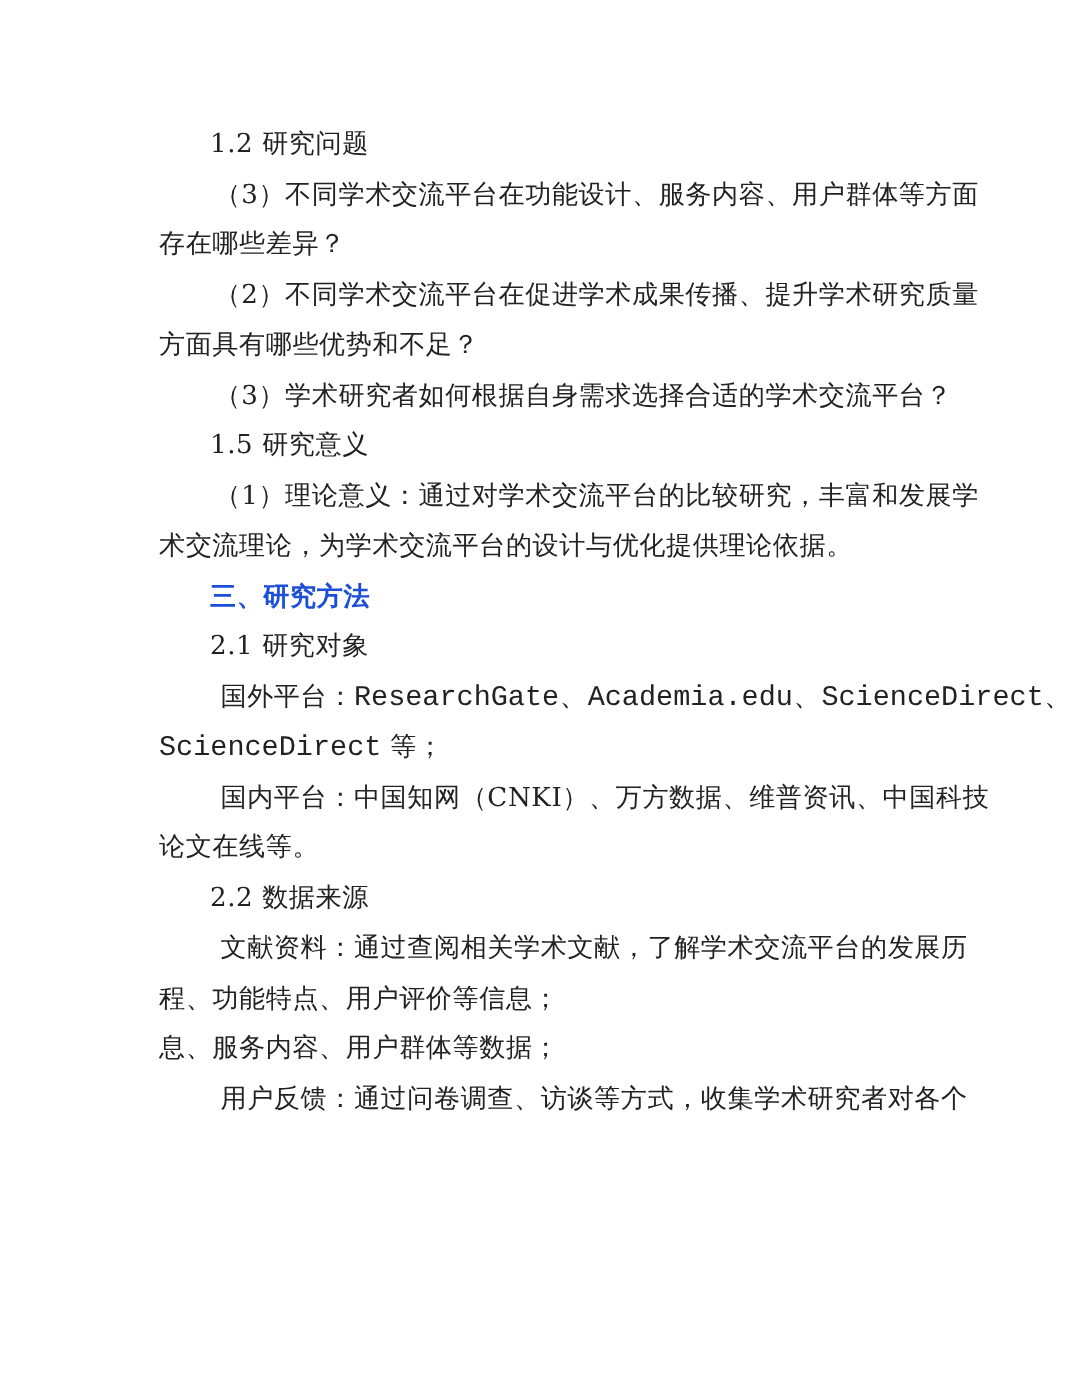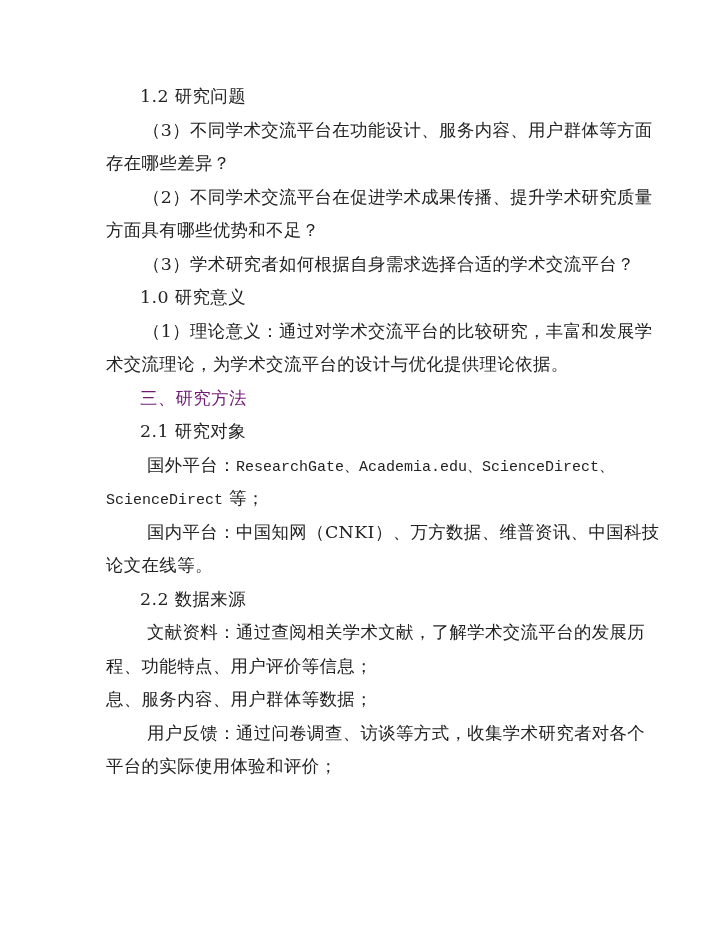--- a/index.html
+++ b/index.html
@@ -32,49 +32,48 @@
     .line {
       height: 33.5px;
       line-height: 33.5px;
       font-size: 17.4px;
       white-space: nowrap;
       letter-spacing: 0.4px;
     }
     .indent-h { padding-left: 34px; }
     .indent-p { padding-left: 37px; }
     .indent-p2 { padding-left: 41px; }
-    .bold { font-weight: normal; color: #701a75; }
-    .latin { font-family: "Liberation Mono", "DejaVu Sans Mono", monospace; font-size: 15px; letter-spacing: 0; }
+    .bold { font-weight: bold; color: #1d4ed8; }
+    .latin { font-family: "Liberation Mono", "DejaVu Sans Mono", monospace; font-size: 19px; letter-spacing: 0; }
   </style>
 </head>
 <body>
 
 <div class="page">
   <div class="content">
 
     <div class="line indent-h">1.2 研究问题</div>
     <div class="line indent-p">（3）不同学术交流平台在功能设计、服务内容、用户群体等方面</div>
     <div class="line">存在哪些差异？</div>
     <div class="line indent-p">（2）不同学术交流平台在促进学术成果传播、提升学术研究质量</div>
     <div class="line">方面具有哪些优势和不足？</div>
     <div class="line indent-p">（3）学术研究者如何根据自身需求选择合适的学术交流平台？</div>
 
-    <div class="line indent-h">1.0 研究意义</div>
+    <div class="line indent-h">1.5 研究意义</div>
     <div class="line indent-p">（1）理论意义：通过对学术交流平台的比较研究，丰富和发展学</div>
     <div class="line">术交流理论，为学术交流平台的设计与优化提供理论依据。</div>
 
     <div class="line indent-h bold">三、研究方法</div>
 
     <div class="line indent-h">2.1 研究对象</div>
     <div class="line indent-p2"><span>国外平台：</span><span class="latin">ResearchGate、Academia.edu、ScienceDirect、</span></div>
     <div class="line"><span class="latin">ScienceDirect</span><span> 等；</span></div>
     <div class="line indent-p2">国内平台：中国知网（CNKI）、万方数据、维普资讯、中国科技</div>
     <div class="line">论文在线等。</div>
 
     <div class="line indent-h">2.2 数据来源</div>
     <div class="line indent-p2">文献资料：通过查阅相关学术文献，了解学术交流平台的发展历</div>
     <div class="line">程、功能特点、用户评价等信息；</div>
     <div class="line">息、服务内容、用户群体等数据；</div>
     <div class="line indent-p2">用户反馈：通过问卷调查、访谈等方式，收集学术研究者对各个</div>
-    <div class="line">平台的实际使用体验和评价；</div>
 
   </div>
 </div>
 
 </body></html>

